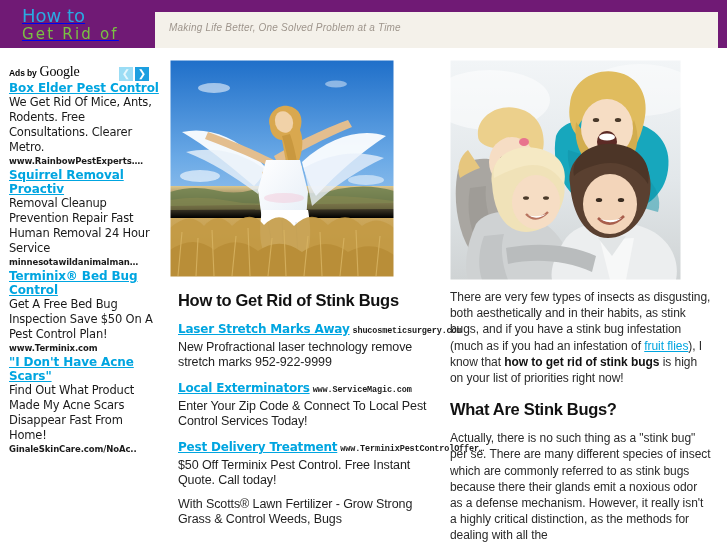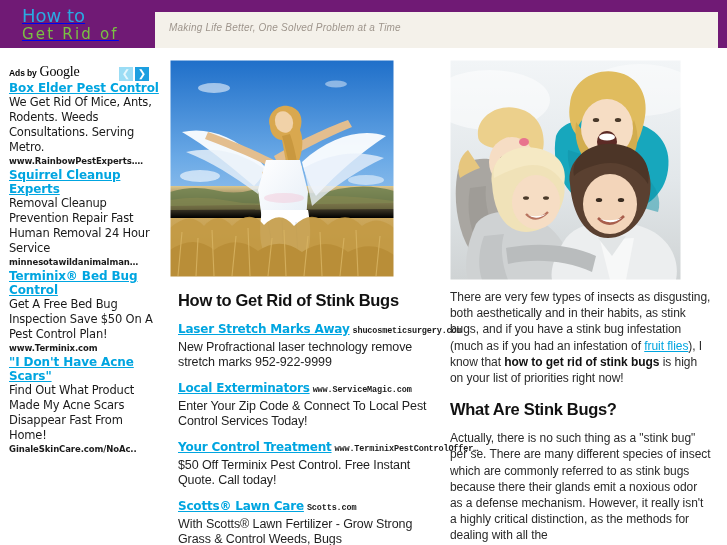--- a/index.html
+++ b/index.html
@@ -290,26 +290,26 @@
 
     <div class="adsbar">
       <span class="ads-by-google"><span class="ads-small">Ads by</span> <span class="g-word">Google</span></span>
       <span class="arrows" style="position:absolute;left:110px;top:2px;">
         <span class="arrow-btn arrow-prev">❮</span><span class="arrow-btn arrow-next">❯</span>
       </span>
     </div>
 
     <div class="side-ad">
       <a class="ad-title" href="#">Box Elder Pest Control</a>
-      <div class="ad-body">We Get Rid Of Mice, Ants, Rodents. Weeds Consultations. Serving Metro.</div>
+      <div class="ad-body">We Get Rid Of Mice, Ants, Rodents. Free Consultations. Clearer Metro.</div>
       <div class="ad-url">www.RainbowPestExperts….</div>
     </div>
 
     <div class="side-ad">
-      <a class="ad-title" href="#">Squirrel Cleanup Experts</a>
+      <a class="ad-title" href="#">Squirrel Removal Proactiv</a>
       <div class="ad-body">Removal Cleanup Prevention Repair Fast Human Removal 24 Hour Service</div>
       <div class="ad-url">minnesotawildanimalman…</div>
     </div>
 
 
     <div class="side-ad">
       <a class="ad-title" href="#">Terminix® Bed Bug Control</a>
       <div class="ad-body">Get A Free Bed Bug Inspection Save $50 On A Pest Control Plan!</div>
       <div class="ad-url">www.Terminix.com</div>
     </div>
@@ -395,29 +395,26 @@
 
       <div class="mid-ad">
         <div class="ad-head">
           <a class="ad-title" href="#">Local Exterminators</a><span class="ad-url-inline">www.ServiceMagic.com</span>
         </div>
         <div class="ad-body">Enter Your Zip Code &amp; Connect To Local Pest Control Services Today!</div>
       </div>
 
       <div class="mid-ad">
         <div class="ad-head">
-          <a class="ad-title" href="#">Your Control Treatment</a><span class="ad-url-inline">www.TerminixPestControlOffer…</span>
+          <a class="ad-title" href="#">Pest Delivery Treatment</a><span class="ad-url-inline">www.TerminixPestControlOffer…</span>
         </div>
         <div class="ad-body">$50 Off Terminix Pest Control. Free Instant Quote. Call today!</div>
       </div>
 
       <div class="mid-ad">
-        <div class="ad-head">
-          <a class="ad-title" href="#">Scotts® Lawn Care</a><span class="ad-url-inline">Scotts.com</span>
-        </div>
         <div class="ad-body">With Scotts® Lawn Fertilizer - Grow Strong Grass &amp; Control Weeds, Bugs</div>
       </div>
 
     </div>
 
   </div>
 
   <div id="right-col">
 
     <div class="photo" id="photo-family">

